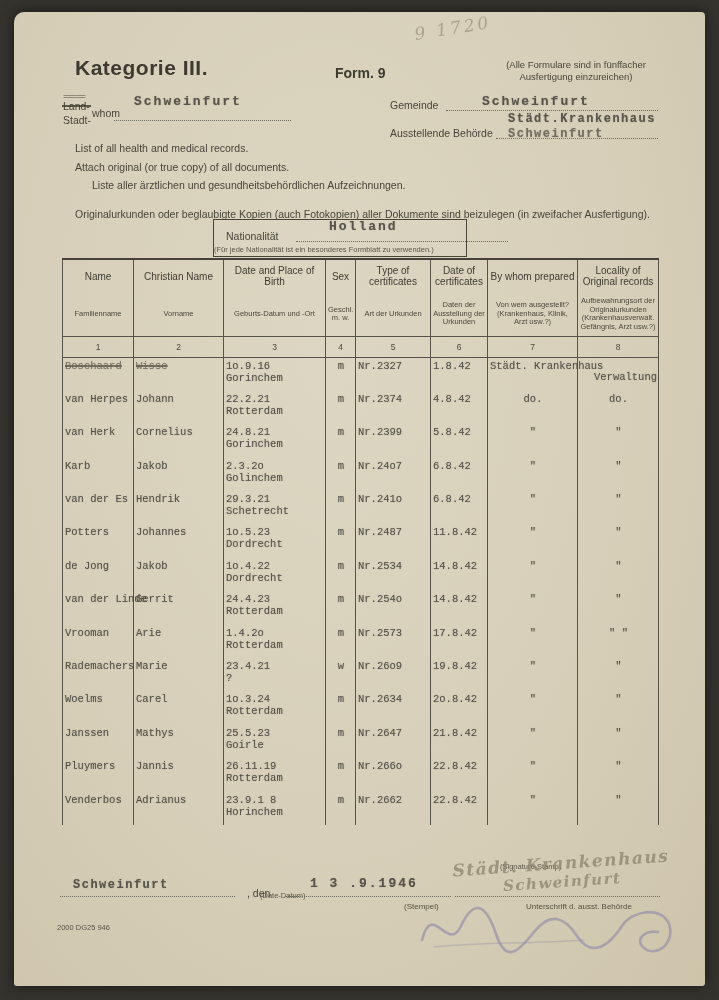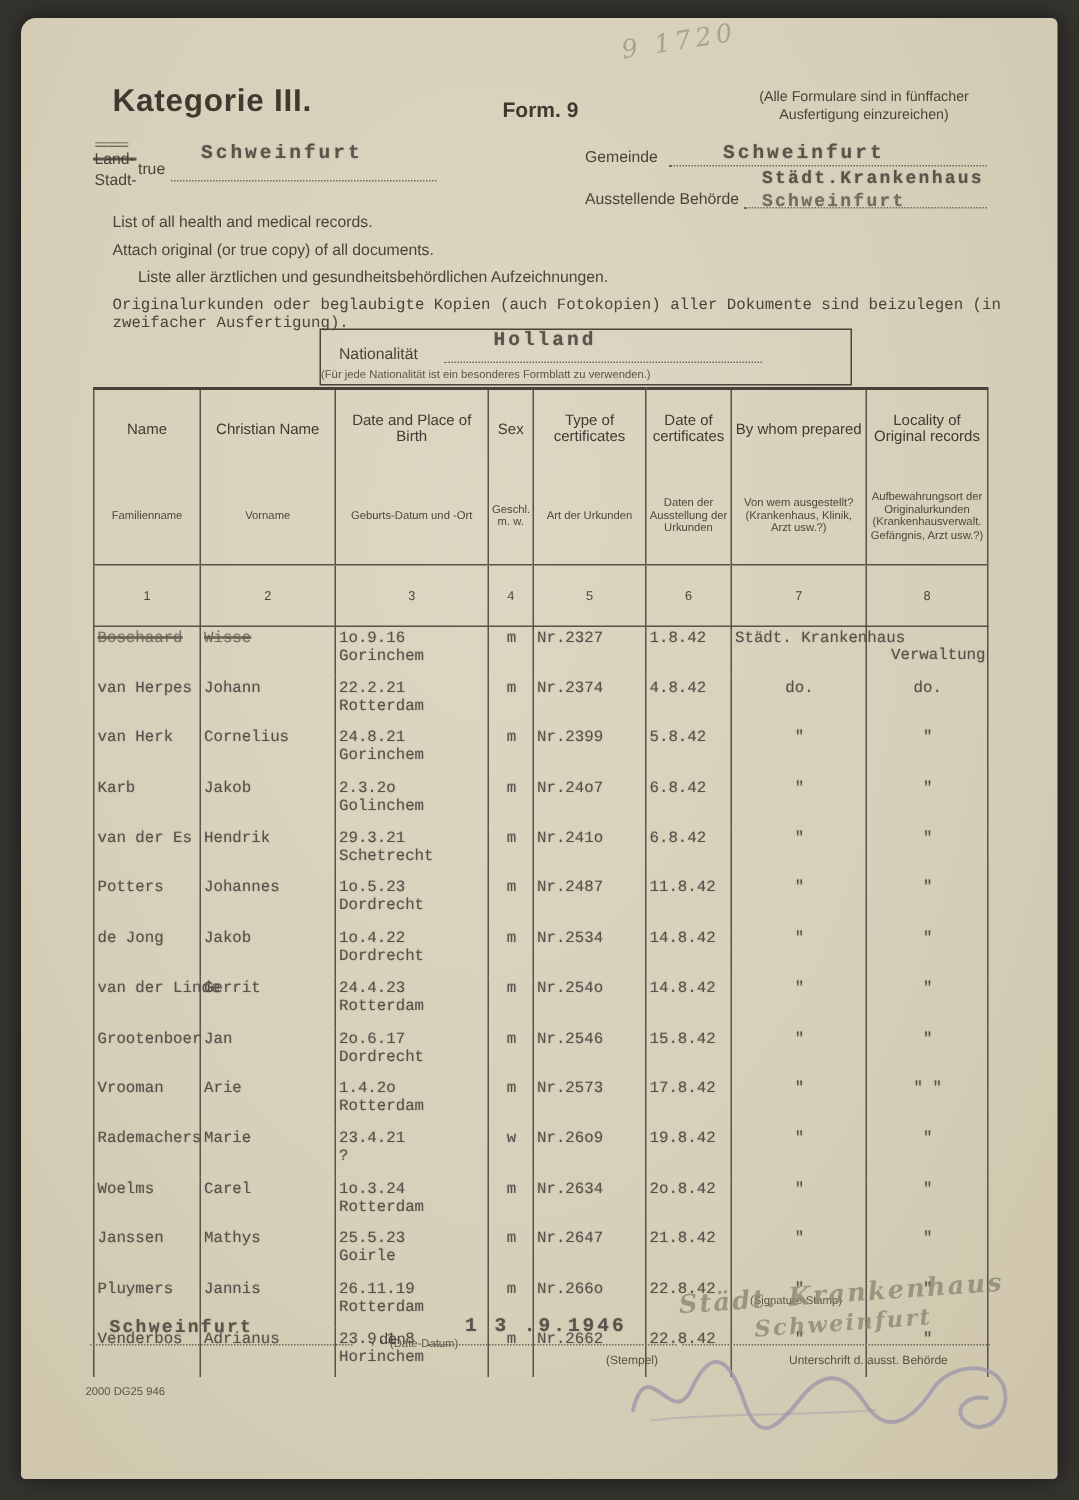--- a/index.html
+++ b/index.html
@@ -29,21 +29,21 @@
   .copies-note { width:212px; font-size:9.5px; text-align:center; line-height:11.5px; color:#4a4539; }
 
   .dotline { border-bottom:1px dotted #6e695d; height:1px; }
 
   .nat-box { border:1.5px solid #4a453b; background:rgba(255,255,255,.03); }
 
   
   table.form-table { border-collapse:collapse; table-layout:fixed; width:596px; }
   table.form-table th, table.form-table td { overflow:visible; }
   thead th { border-left:1px solid #57524a; border-right:1px solid #57524a;
-             font-weight:normal; vertical-align:middle; text-align:center; padding:15px 2px; }
+             font-weight:normal; vertical-align:middle; text-align:center; padding:5px 2px; }
   thead tr.en th { border-top:2px solid #46423a; font-size:10px; color:#3f3b32; line-height:11px; height:26px;}
   thead tr.de th { font-size:7.5px; color:#4c473c; line-height:8.5px; height:32px; }
   thead tr.num th { border-top:1px solid #57524a; border-bottom:1px solid #57524a;
                     font-size:8.5px; color:#4c473c; height:12px; }
   tbody td { border-left:1px solid #57524a; border-right:1px solid #57524a;
              font-family:"Liberation Mono","DejaVu Sans Mono",monospace;
              font-size:10.5px; color:#55514a; vertical-align:top; padding:2px 1px 0 2px;
              line-height:12px; letter-spacing:0; text-shadow:0 0 1px rgba(80,75,65,.4);
              white-space:pre; }
   tbody tr { height:33.4px; }
@@ -78,39 +78,39 @@
   <div class="abs print title" style="left:61px; top:44px;">Kategorie III.</div>
   <div class="abs print form-no" style="left:321px; top:53px;">Form. 9</div>
   <div class="abs copies-note" style="left:456px; top:47px;">
     <div>(Alle Formulare sind in fünffacher</div>
     <div>Ausfertigung einzureichen)</div>
   </div>
 
   <div class="abs overtype" style="left:49px; top:80px;">=====</div>
   <div class="abs print-sm" style="left:49px; top:88px;"><span class="strikeover">Land-</span></div>
   <div class="abs print-sm" style="left:49px; top:102px;">Stadt-</div>
-  <div class="abs print-sm" style="left:78px; top:95px;">true</div>
+  <div class="abs print-sm" style="left:78px; top:95px;">whom</div>
   <div class="abs typed typed-lg" style="left:120px; top:82px;">Schweinfurt</div>
   <div class="abs dotline" style="left:100px; top:108px; width:177px;"></div>
 
   <div class="abs print-sm" style="left:376px; top:87px;">Gemeinde</div>
   <div class="abs typed typed-lg" style="left:468px; top:82px;">Schweinfurt</div>
   <div class="abs dotline" style="left:432px; top:98px; width:212px;"></div>
 
   <div class="abs print-sm" style="left:376px; top:115px;">Ausstellende Behörde</div>
   <div class="abs typed typed-md" style="left:494px; top:100px;">Städt.Krankenhaus</div>
   <div class="abs typed typed-md" style="left:494px; top:115px; opacity:.8;">Schweinfurt</div>
   <div class="abs dotline" style="left:482px; top:126px; width:162px;"></div>
 
   <div class="abs print-sm" style="left:61px; top:130px;">List of all health and medical records.</div>
   <div class="abs print-sm" style="left:61px; top:149px;">Attach original (or true copy) of all documents.</div>
   <div class="abs print-sm" style="left:61px; top:167px;margin-left:17px;">Liste aller ärztlichen und gesundheitsbehördlichen Aufzeichnungen.</div>
-  <div class="abs print-sm" style="left:61px; top:186px; width:600px;font-family:Liberation Mono, monospace;">Originalurkunden oder beglaubigte Kopien (auch Fotokopien) aller Dokumente sind beizulegen (in zweifacher Ausfertigung).</div>
-
-  <div class="abs nat-box" style="left:199px; top:207px; width:355px; height:38px;">
+  <div class="abs print-sm" style="left:61px; top:196px; width:600px;">Originalurkunden oder beglaubigte Kopien (auch Fotokopien) aller Dokumente sind beizulegen (in zweifacher Ausfertigung).</div>
+
+  <div class="abs nat-box" style="left:199px; top:207px; width:254px; height:38px;">
     <div class="abs typed typed-lg" style="left:115px; top:-1px;">Holland</div>
     <div class="abs print-sm" style="left:12px; top:10px;">Nationalität</div>
     <div class="abs dotline" style="left:82px; top:21px; width:212px;"></div>
     <div class="abs print-xxs" style="left:0; top:25px; width:100%; ">(Für jede Nationalität ist ein besonderes Formblatt zu verwenden.)</div>
   </div>
 
   <table class="form-table abs" style="left:48px; top:246px;">
     <colgroup>
       <col style="width:71px">
         <col style="width:90px">
@@ -228,30 +228,20 @@
           <td class="nowrap">van der Linde</td>
           <td class="nowrap">Gerrit</td>
           <td class="nowrap">24.4.23<span class="birth-place">Rotterdam</span></td>
           <td class="c">m</td>
           <td class="nowrap">Nr.254o</td>
           <td class="nowrap">14.8.42</td>
           <td class="c nowrap">"</td>
           <td class="c nowrap">"</td>
         </tr>
         <tr>
-          <td class="nowrap">Grootenboer</td>
-          <td class="nowrap">Jan</td>
-          <td class="nowrap">2o.6.17<span class="birth-place">Dordrecht</span></td>
-          <td class="c">m</td>
-          <td class="nowrap">Nr.2546</td>
-          <td class="nowrap">15.8.42</td>
-          <td class="c nowrap">"</td>
-          <td class="c nowrap">"</td>
-        </tr>
-        <tr>
           <td class="nowrap">Vrooman</td>
           <td class="nowrap">Arie</td>
           <td class="nowrap">1.4.2o<span class="birth-place">Rotterdam</span></td>
           <td class="c">m</td>
           <td class="nowrap">Nr.2573</td>
           <td class="nowrap">17.8.42</td>
           <td class="c nowrap">"</td>
           <td class="c nowrap">"    "</td>
         </tr>
         <tr>

